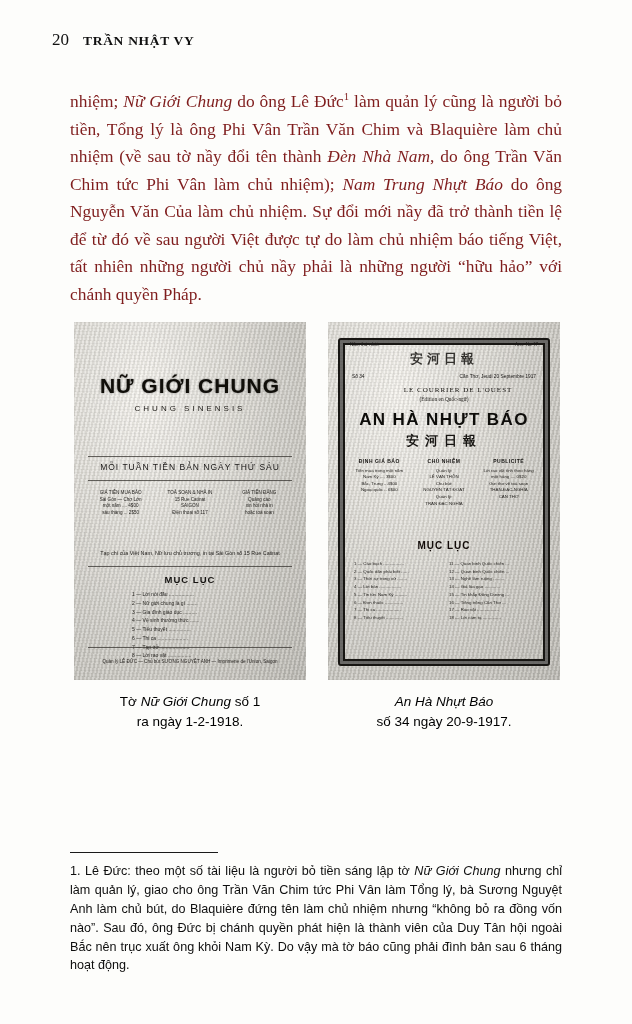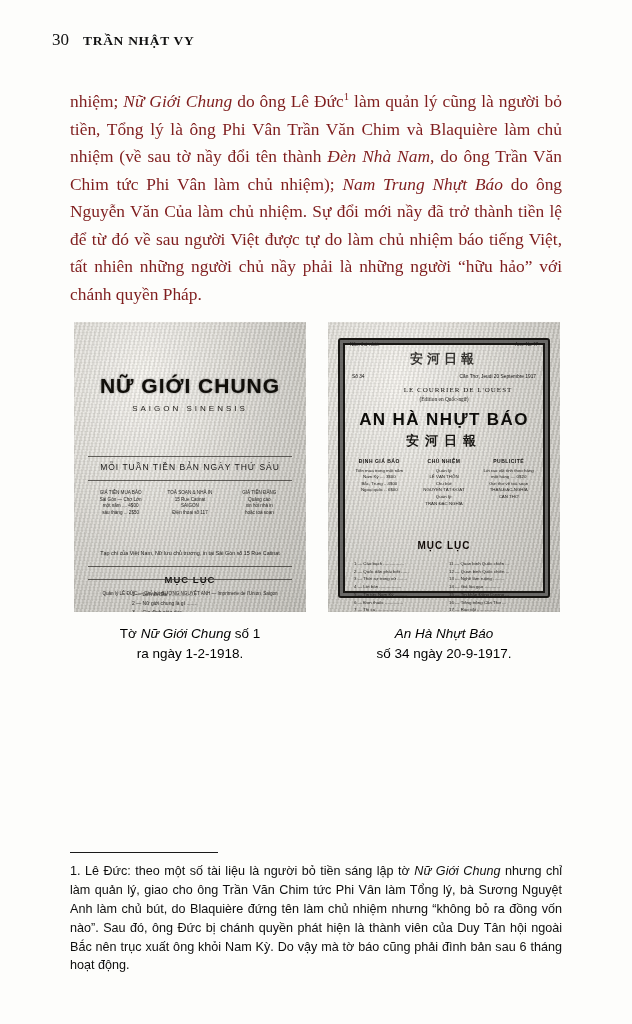--- a/index.html
+++ b/index.html
@@ -65,21 +65,21 @@
     left: 74px;
     width: 486px;
     display: flex;
     justify-content: space-between;
   }
   .figure {
     width: 232px;
   }
   .plate {
     width: 232px;
-    height: 290px;
+    height: 358px;
     position: relative;
     overflow: hidden;
     background: #d8d6d1;
     filter: contrast(1.05);
   }
   .plate .paper {
     position: absolute;
     inset: 0;
     background:
       repeating-linear-gradient(102deg, rgba(255,255,255,0.18) 0 2px, rgba(0,0,0,0.05) 2px 4px),
@@ -334,33 +334,33 @@
     color: #0e0e0e;
   }
   .footnote i { font-style: italic; }
 </style>
 </head>
 <body>
 
 <div class="page">
 
   <div class="header">
-    <span class="folio">30</span>
+    <span class="folio">20</span>
     <span class="running-head">Trần Nhật Vy</span>
   </div>
 
   <div class="body-text">nhiệm; <i>Nữ Giới Chung</i> do ông Lê Đức<sup>1</sup> làm quản lý cũng là người bỏ tiền, Tổng lý là ông Phi Vân Trần Văn Chim và Blaquière làm chủ nhiệm (về sau tờ nầy đổi tên thành <i>Đèn Nhà Nam</i>, do ông Trần Văn Chim tức Phi Vân làm chủ nhiệm); <i>Nam Trung Nhựt Báo</i> do ông Nguyễn Văn Của làm chủ nhiệm. Sự đổi mới nầy đã trở thành tiền lệ để từ đó về sau người Việt được tự do làm chủ nhiệm báo tiếng Việt, tất nhiên những người chủ nầy phải là những người “hữu hảo” với chánh quyền Pháp.</div>
 
   <div class="figures">
 
     <figure class="figure" style="margin:0;">
       <div class="plate p1">
         <div class="paper"></div>
         <div class="masthead">NỮ GIỚI CHUNG</div>
-        <div class="sub-fr">SAIGON SINENSIS</div>
+        <div class="sub-fr">CHUNG SINENSIS</div>
         <div class="slogan">MỖI TUẦN TIỀN BẢN NGÀY THỨ SÁU</div>
         <div class="rule" style="top:134px;"></div>
         <div class="rule" style="top:158px;"></div>
         <div class="blockcols">
           <div style="white-space:pre-line;">GIÁ TIỀN MUA BÁO
 Sài Gòn — Chợ Lớn
 một năm .... 4$00
 sáu tháng ... 2$50</div>
           <div style="white-space:pre-line;">TOÀ SOẠN &amp; NHÀ IN
 15 Rue Catinat

